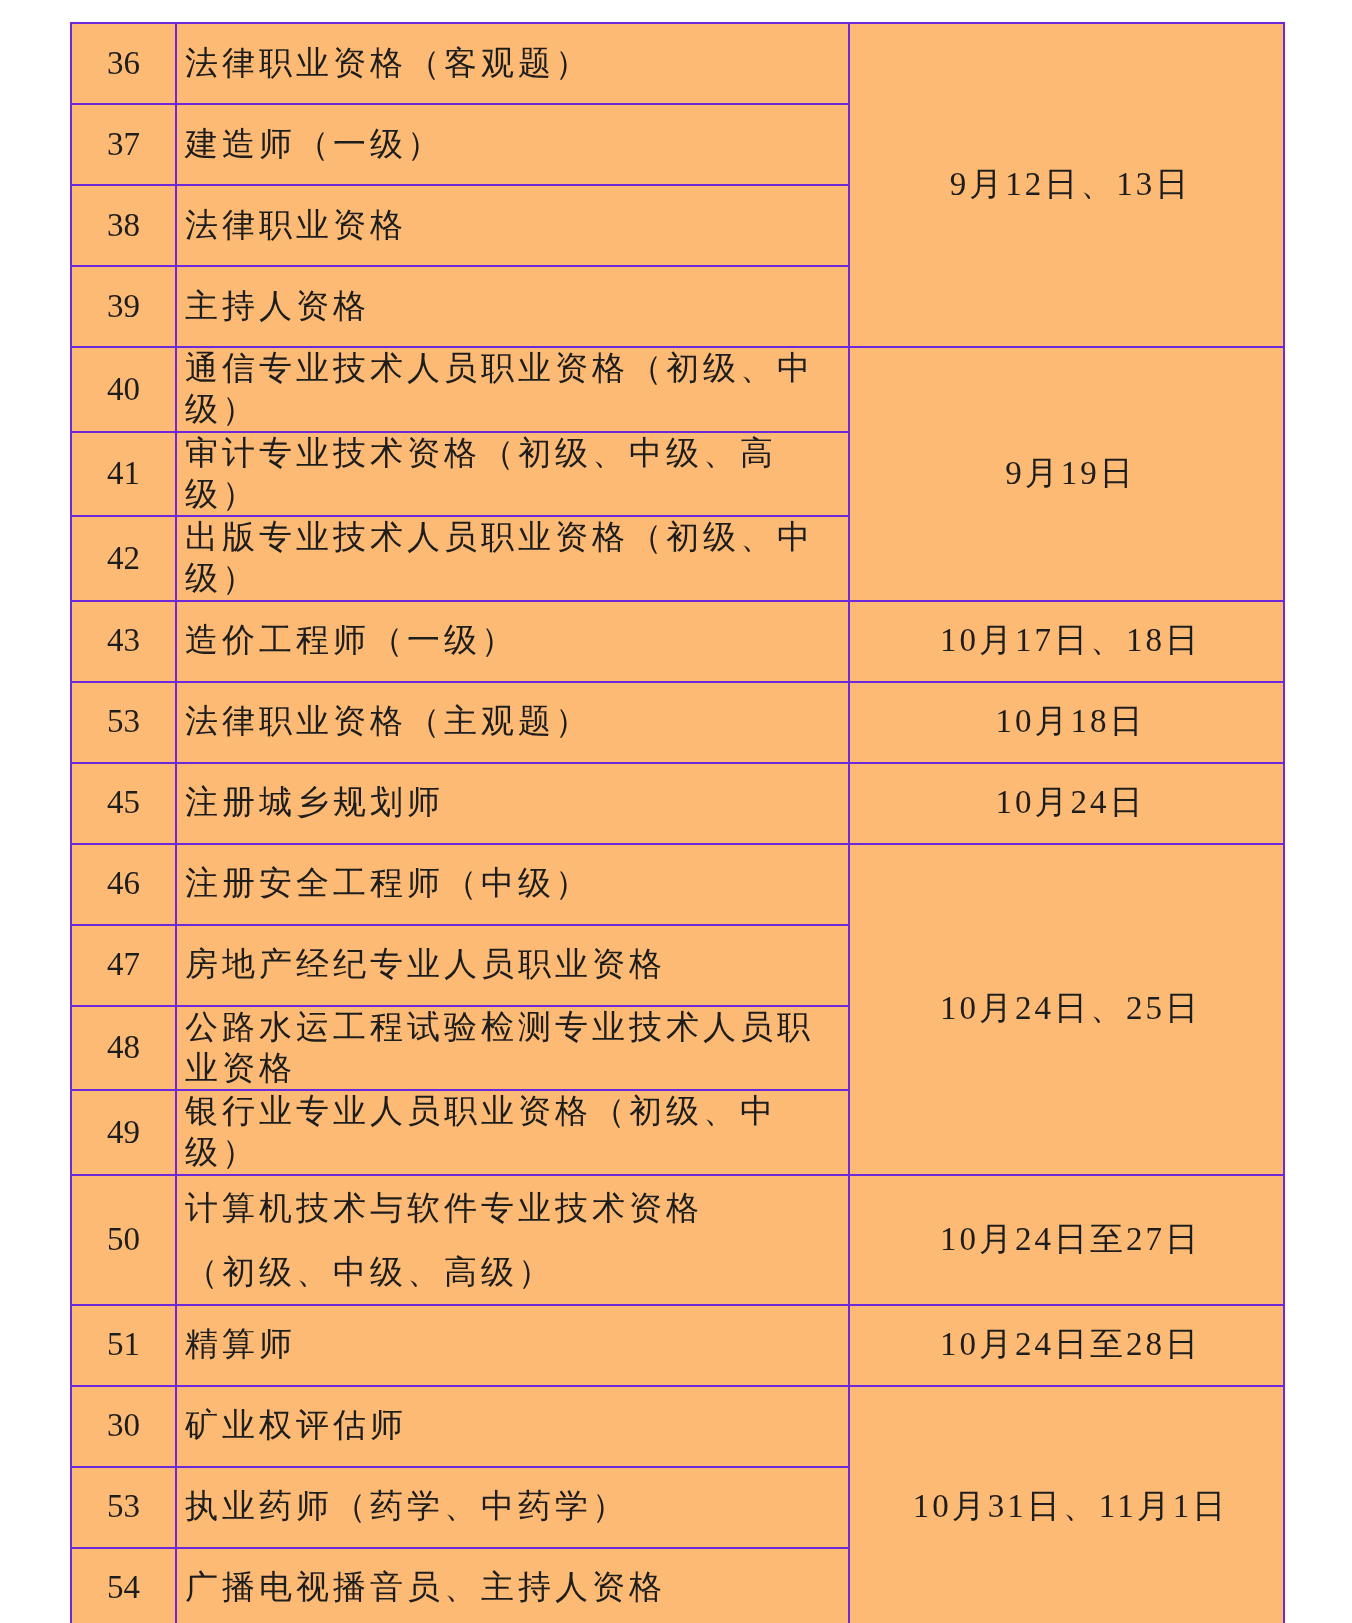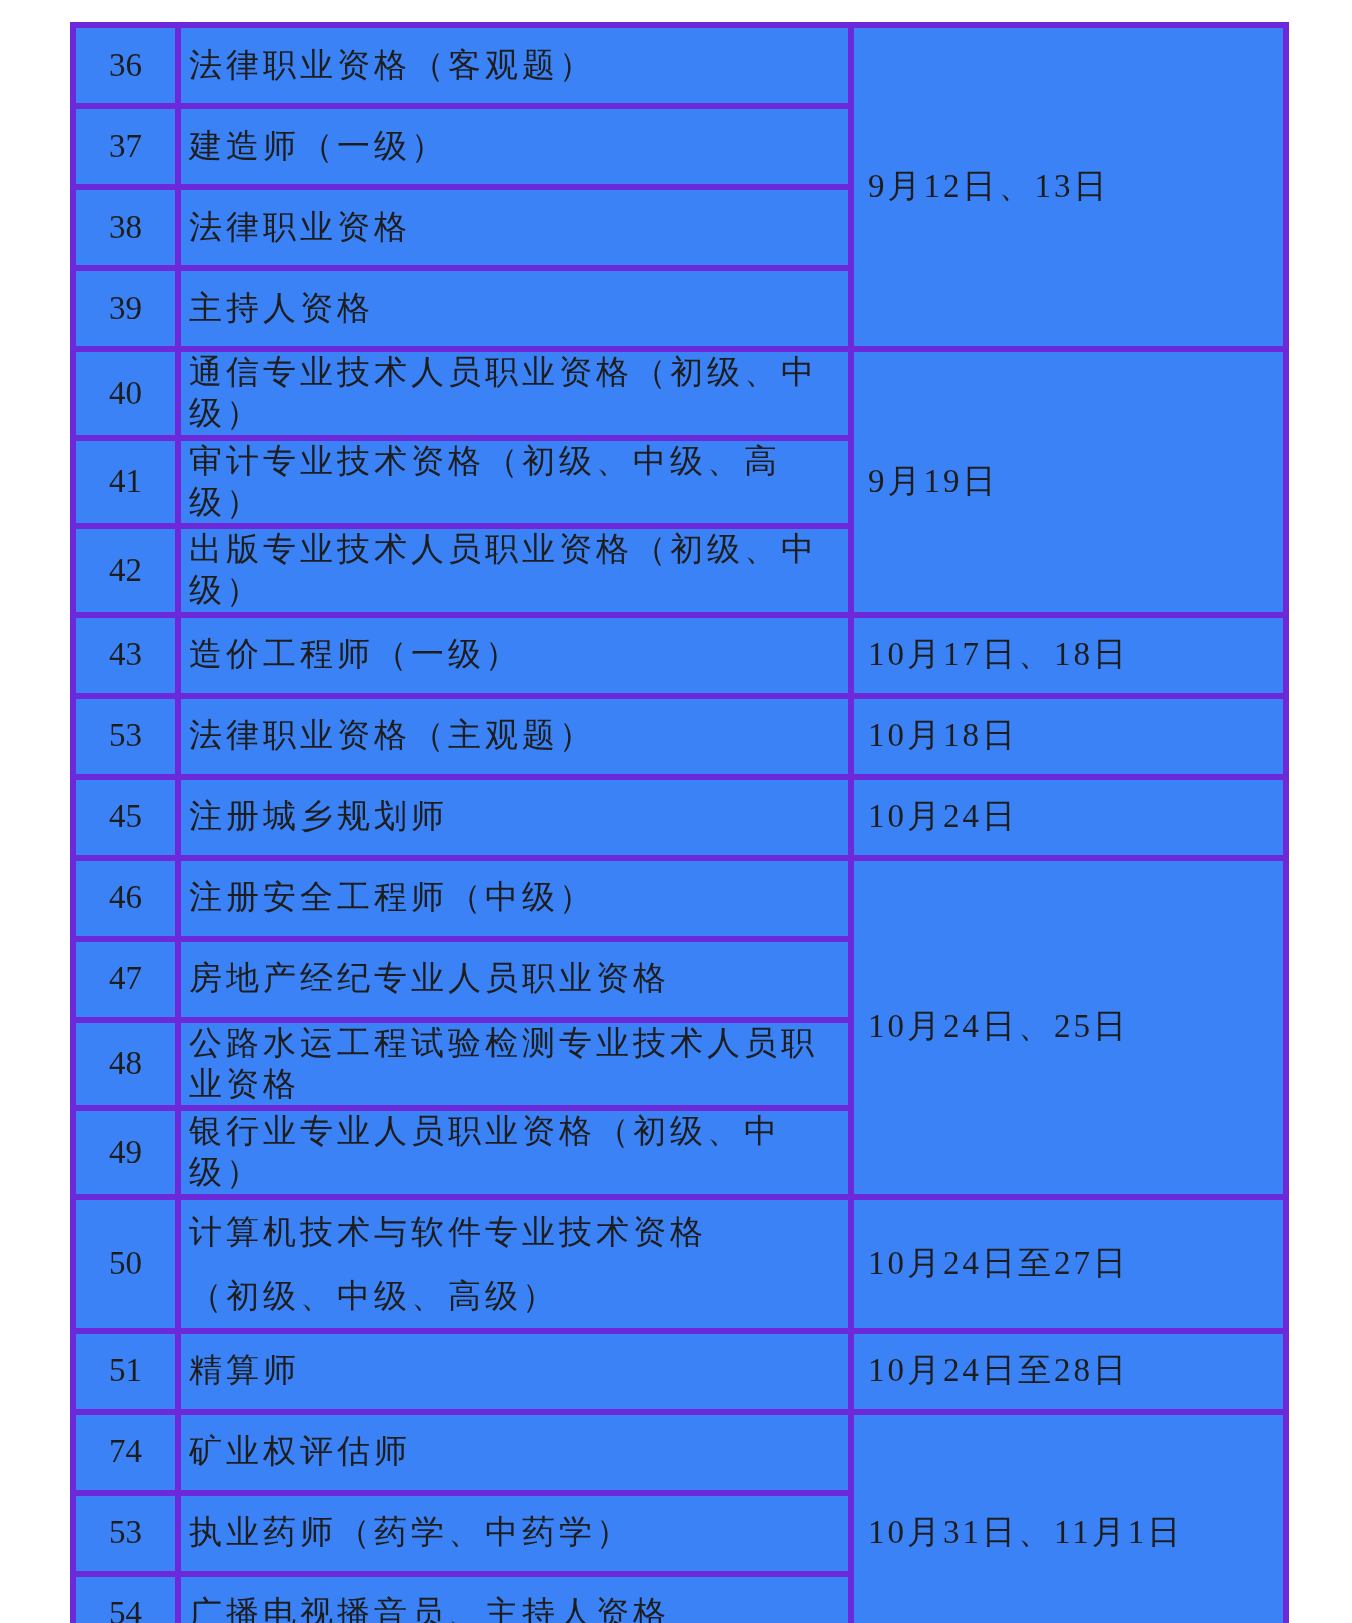--- a/index.html
+++ b/index.html
@@ -16,40 +16,40 @@
   }
   table.schedule {
     position: absolute;
     left: 70px;
     top: 22px;
     border-collapse: collapse;
     table-layout: fixed;
     width: 1213px;
   }
   table.schedule td {
-    border: 6px solid #6d28d9;
+    border: 2px solid #6d28d9;
     vertical-align: middle;
     font-size: 33px;
     line-height: 1.25;
     overflow: hidden;
-    background: #3b82f6;
+    background: #fdba74;
   }
   tr.row { height: 81px; }
   tr.row-tall { height: 130px; }
   td.num {
     text-align: center;
     padding: 0;
   }
   td.name {
     text-align: left;
     padding: 0 6px 0 8px;
     letter-spacing: 4px;
   }
   td.date {
-    text-align: left;
+    text-align: center;
     padding: 0 6px 0 14px;
     letter-spacing: 3px;
     margin-top: 28px;
   }
   td.name .line {
     line-height: 64px;
     font-family: Liberation Serif, serif;
   }
 </style>
 </head>
@@ -131,21 +131,21 @@
         <div class="line">（初级、中级、高级）</div>
       </td>
       <td class="date">10月24日至27日</td>
     </tr>
     <tr class="row">
       <td class="num">51</td>
       <td class="name">精算师</td>
       <td class="date">10月24日至28日</td>
     </tr>
     <tr class="row">
-      <td class="num">74</td>
+      <td class="num">30</td>
       <td class="name">矿业权评估师</td>
       <td class="date" rowspan="3">10月31日、11月1日</td>
     </tr>
     <tr class="row">
       <td class="num">53</td>
       <td class="name">执业药师（药学、中药学）</td>
     </tr>
     <tr class="row">
       <td class="num">54</td>
       <td class="name">广播电视播音员、主持人资格</td>

